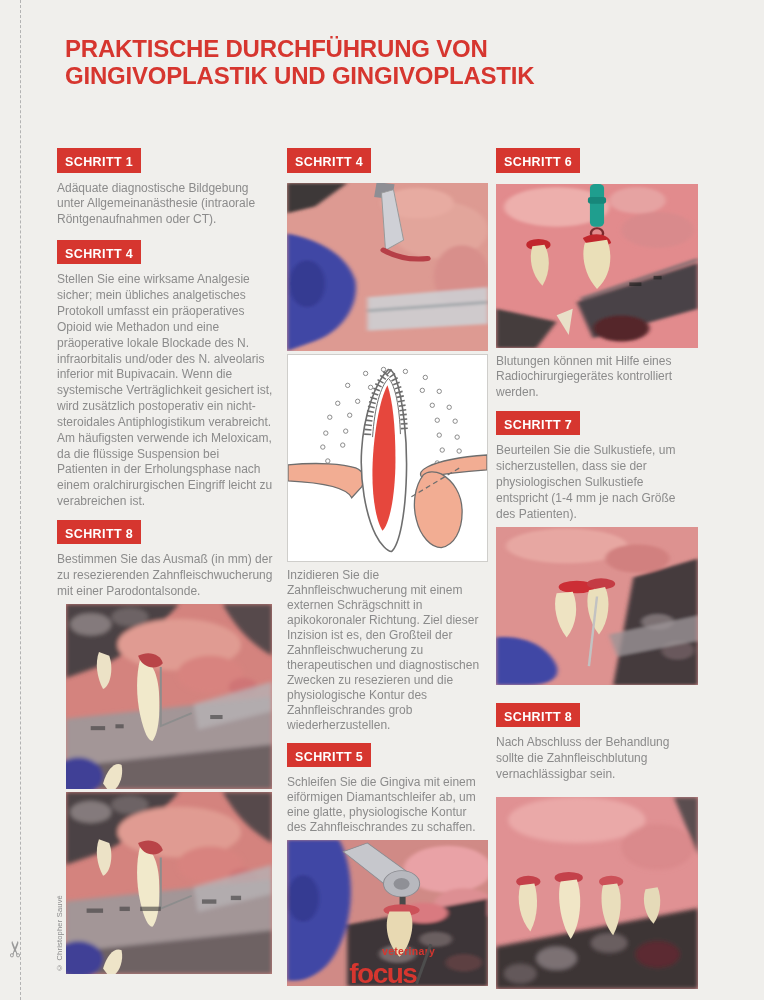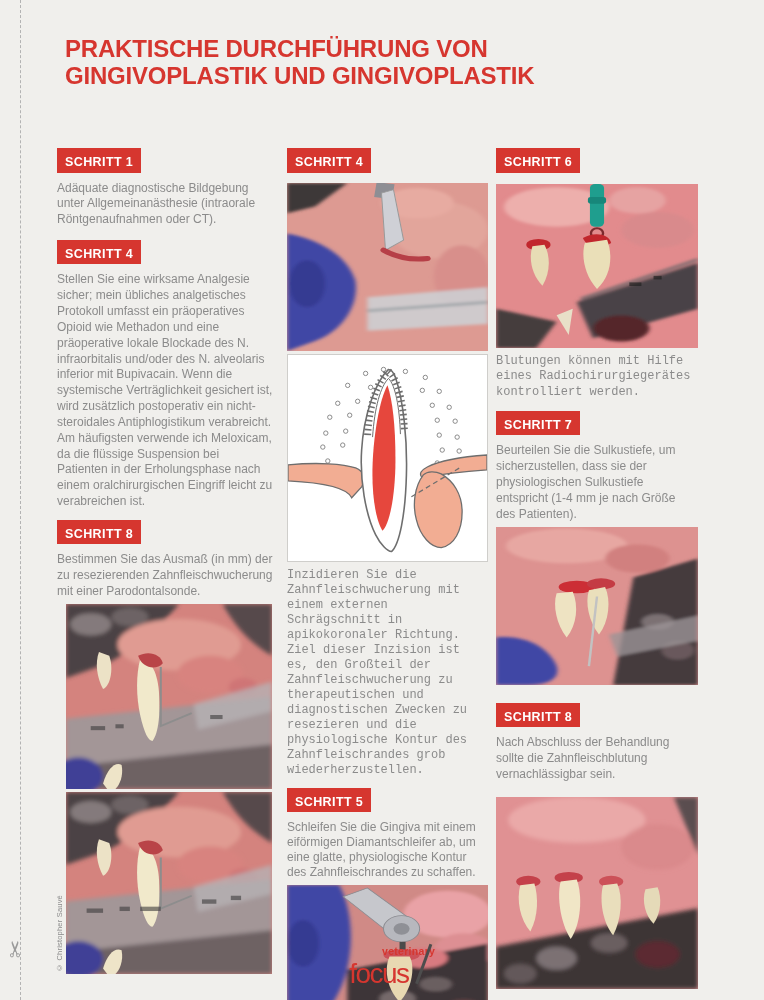--- a/index.html
+++ b/index.html
@@ -9,36 +9,36 @@
   .scissors{position:absolute;left:7px;top:938px;font-size:22px;color:#9a9a9a;transform:rotate(-90deg);line-height:1;}
   .title{position:absolute;left:65px;top:36px;margin:0;font-size:24px;font-weight:bold;color:#d6362f;line-height:1.12;letter-spacing:-0.2px;}
   .columns{position:absolute;left:57px;top:148px;display:flex;align-items:flex-start;}
   .col{display:block;}
   .col-1{width:216px;}
   .col-2{width:201px;margin-left:14px;}
   .col-3{width:202px;margin-left:8px;}
   .badge{display:inline-block;background:#d6362f;color:#ffffff;font-weight:bold;font-size:12.5px;letter-spacing:0.4px;padding:8px 8px 4px 8px;line-height:1;}
   .body-text{color:#8b8b8b;font-size:12px;line-height:1.32;margin:0;}
   .col-2 .body-text{line-height:1.25;}
-  .m-t6{margin-top:6px;font-family:Liberation Mono, monospace;} .m-t8{margin-top:8px;} .m-t10{margin-top:10px;text-align:center;} .m-t12{margin-top:12px;} .m-t18{margin-top:18px;}
+  .m-t6{margin-top:6px;} .m-t8{margin-top:8px;} .m-t10{margin-top:10px;text-align:center;} .m-t12{margin-top:12px;} .m-t18{margin-top:18px;}
   .photo{display:block;overflow:hidden;}
   .photo svg{display:block;width:100%;height:100%;}
   .photo-stack{position:relative;margin-top:4px;margin-left:9px;width:206px;}
   .ph-left{width:206px;height:185px;}
   .ph-left + .ph-left{margin-top:3px;height:182px;}
   .ph-mid-top{width:201px;height:168px;margin-top:10px;}
   .diagram-panel{width:199px;height:206px;margin-top:3px;background:#ffffff;border:1px solid #cfcecb;}
   .diagram-panel svg{display:block;width:100%;height:100%;}
   .ph-mid-bottom{width:201px;height:146px;margin-top:5px;}
   .ph-right-1{width:202px;height:164px;margin-top:11px;}
   .ph-right-2{width:202px;height:158px;margin-top:4px;}
   .ph-right-3{width:202px;height:192px;margin-top:14px;}
   .credit{position:absolute;left:-11px;bottom:2px;writing-mode:vertical-rl;transform:rotate(180deg);font-size:7.5px;color:#8b8b8b;letter-spacing:0.2px;}
   .logo{position:absolute;left:50%;bottom:12px;transform:translateX(-40%);width:82px;height:42px;}
-  .logo-focus{position:absolute;left:0;bottom:0;font-size:28px;font-weight:normal;color:#d6362f;letter-spacing:-1.5px;line-height:1;}
+  .logo-focus{position:absolute;left:0;bottom:0;font-size:28px;font-weight:bold;color:#d6362f;letter-spacing:-1.5px;line-height:1;}
   .logo-vet{position:absolute;top:0;right:-4px;font-size:10.5px;font-weight:bold;color:#d6362f;letter-spacing:0.3px;line-height:1;}
   .logo-slash{position:absolute;top:-3px;right:6px;width:3px;height:42px;background:#4d4d4d;transform:rotate(20deg);}
 </style>
 </head>
 <body>
 
 <svg width="0" height="0" style="position:absolute">
   <defs>
     <filter id="soft">
         <feGaussianBlur stdDeviation="1.1"></feGaussianBlur>

